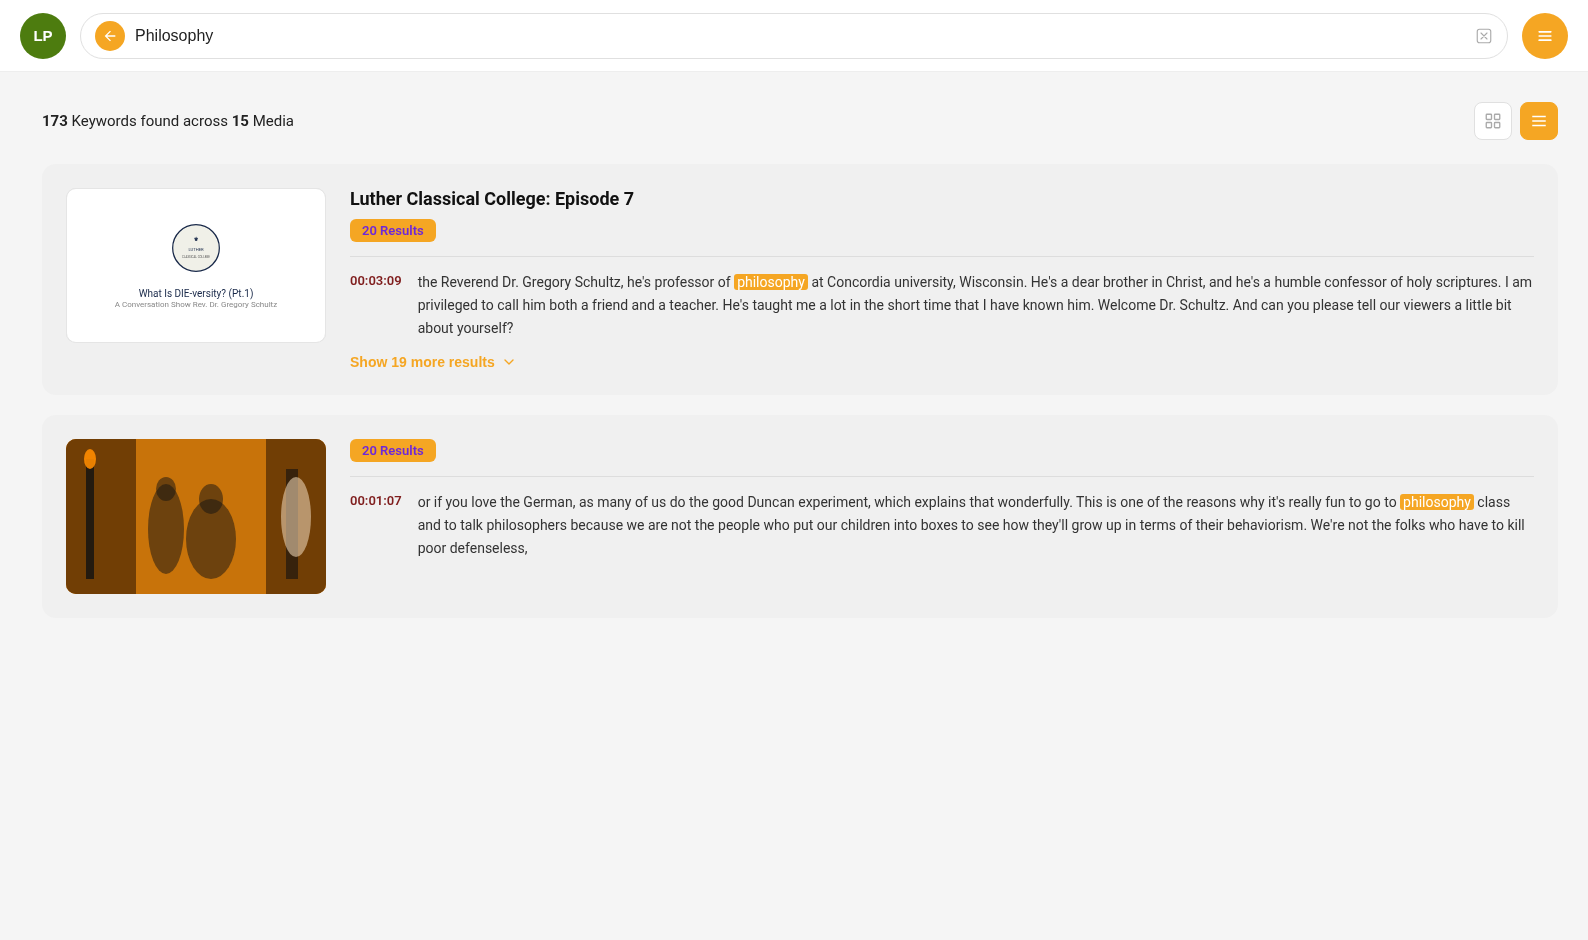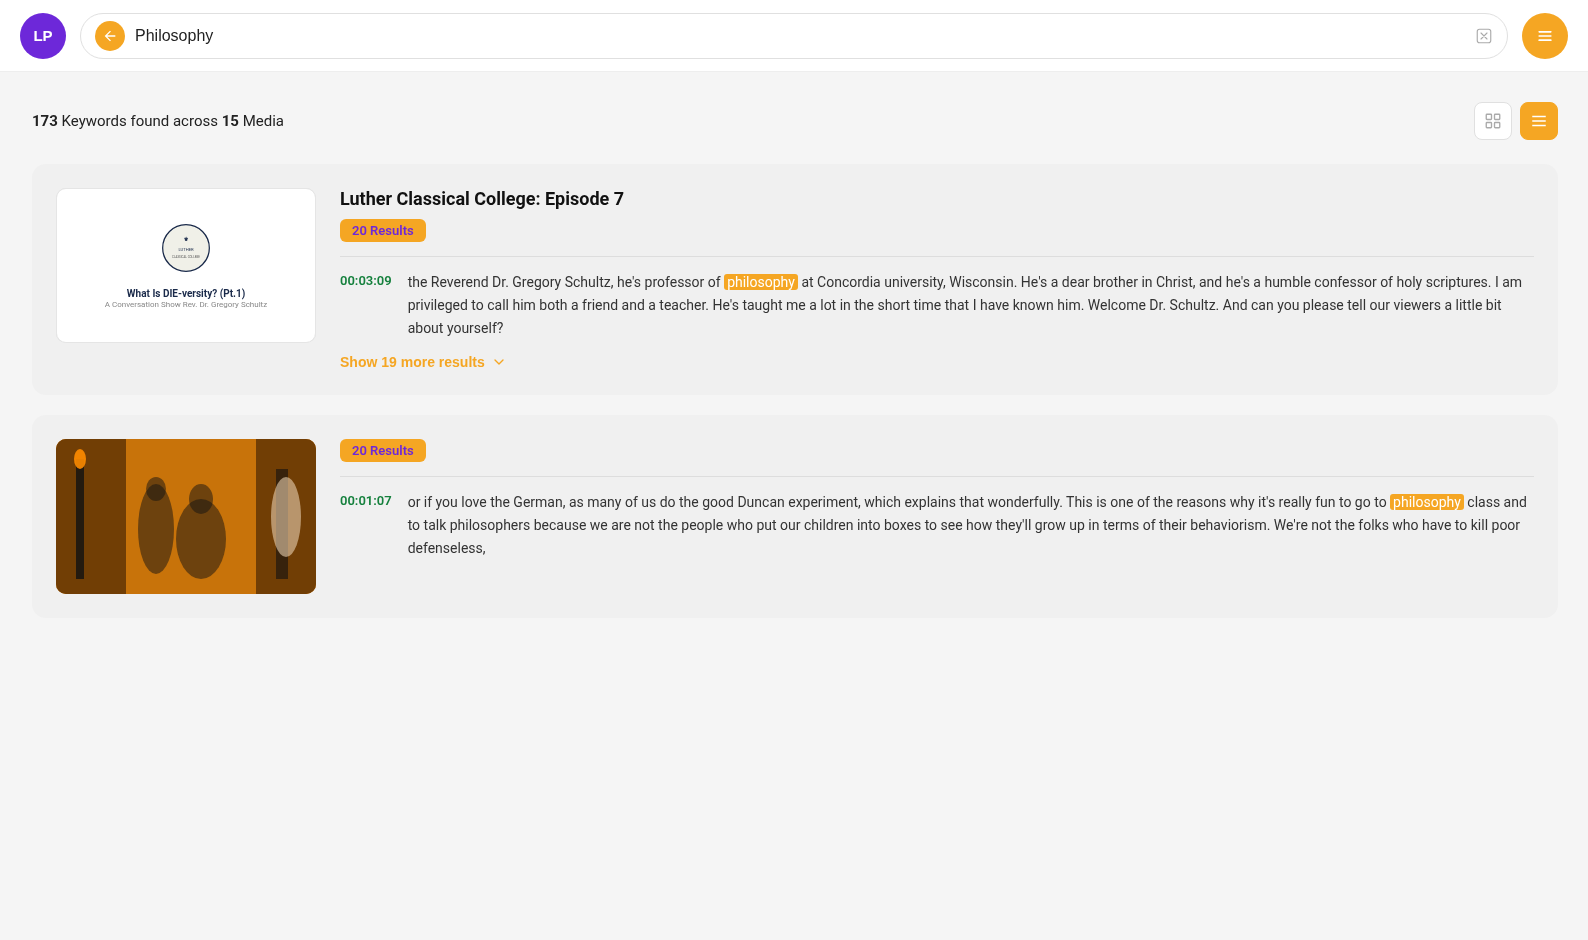--- a/index.html
+++ b/index.html
@@ -17,21 +17,21 @@
       align-items: center;
       padding: 0 20px;
       height: 72px;
       gap: 14px;
       border-bottom: 1px solid #eee;
       position: relative;
     }
     .avatar-btn {
       width: 46px; height: 46px;
       border-radius: 50%;
-      background: #6d28d9;
+      background: #4d7c0f;
       color: #fff;
       font-weight: 700;
       font-size: 15px;
       display: flex; align-items: center; justify-content: center;
       border: none; cursor: pointer;
       flex-shrink: 0;
     }
     .search-bar {
       flex: 1;
       display: flex;
@@ -77,21 +77,21 @@
       color: #fff;
       border: none;
       cursor: pointer;
       display: flex; align-items: center; justify-content: center;
       flex-shrink: 0;
     }
     .menu-btn svg { width: 20px; height: 20px; fill: #fff; }
 
     
     .main {
-      padding: 30px 30px 30px 32px;
+      padding: 30px 30px 30px 42px;
     }
 
     
     .results-summary {
       display: flex;
       align-items: center;
       justify-content: space-between;
       margin-bottom: 24px;
     }
     .results-summary-text {
@@ -150,21 +150,21 @@
       border: 1px solid #e5e5e5;
       border-radius: 10px;
     }
     .lcc-crest {
       width: 50px;
       height: 50px;
       margin-bottom: 6px;
     }
     .lcc-title {
       font-size: 10px;
-      font-weight: 700;
+      font-weight: 400;
       color: #1a2a4a;
       text-align: left;
       margin-top: 8px;
       line-height: 1.3;
     }
     .lcc-subtitle {
       font-size: 8px;
       color: #888;
       text-align: center;
     }
@@ -204,21 +204,21 @@
       height: 1px;
       background: #ddd;
       margin-bottom: 14px;
     }
     .transcript-entry {
       display: flex;
       gap: 16px;
       align-items: flex-start;
     }
     .timestamp {
-      color: #15803d;
+      color: #7f1d1d;
       font-size: 13px;
       font-weight: 600;
       flex-shrink: 0;
       margin-top: 2px;
       white-space: nowrap;
     }
     .transcript-text {
       font-size: 14px;
       color: #333;
       line-height: 1.65;

